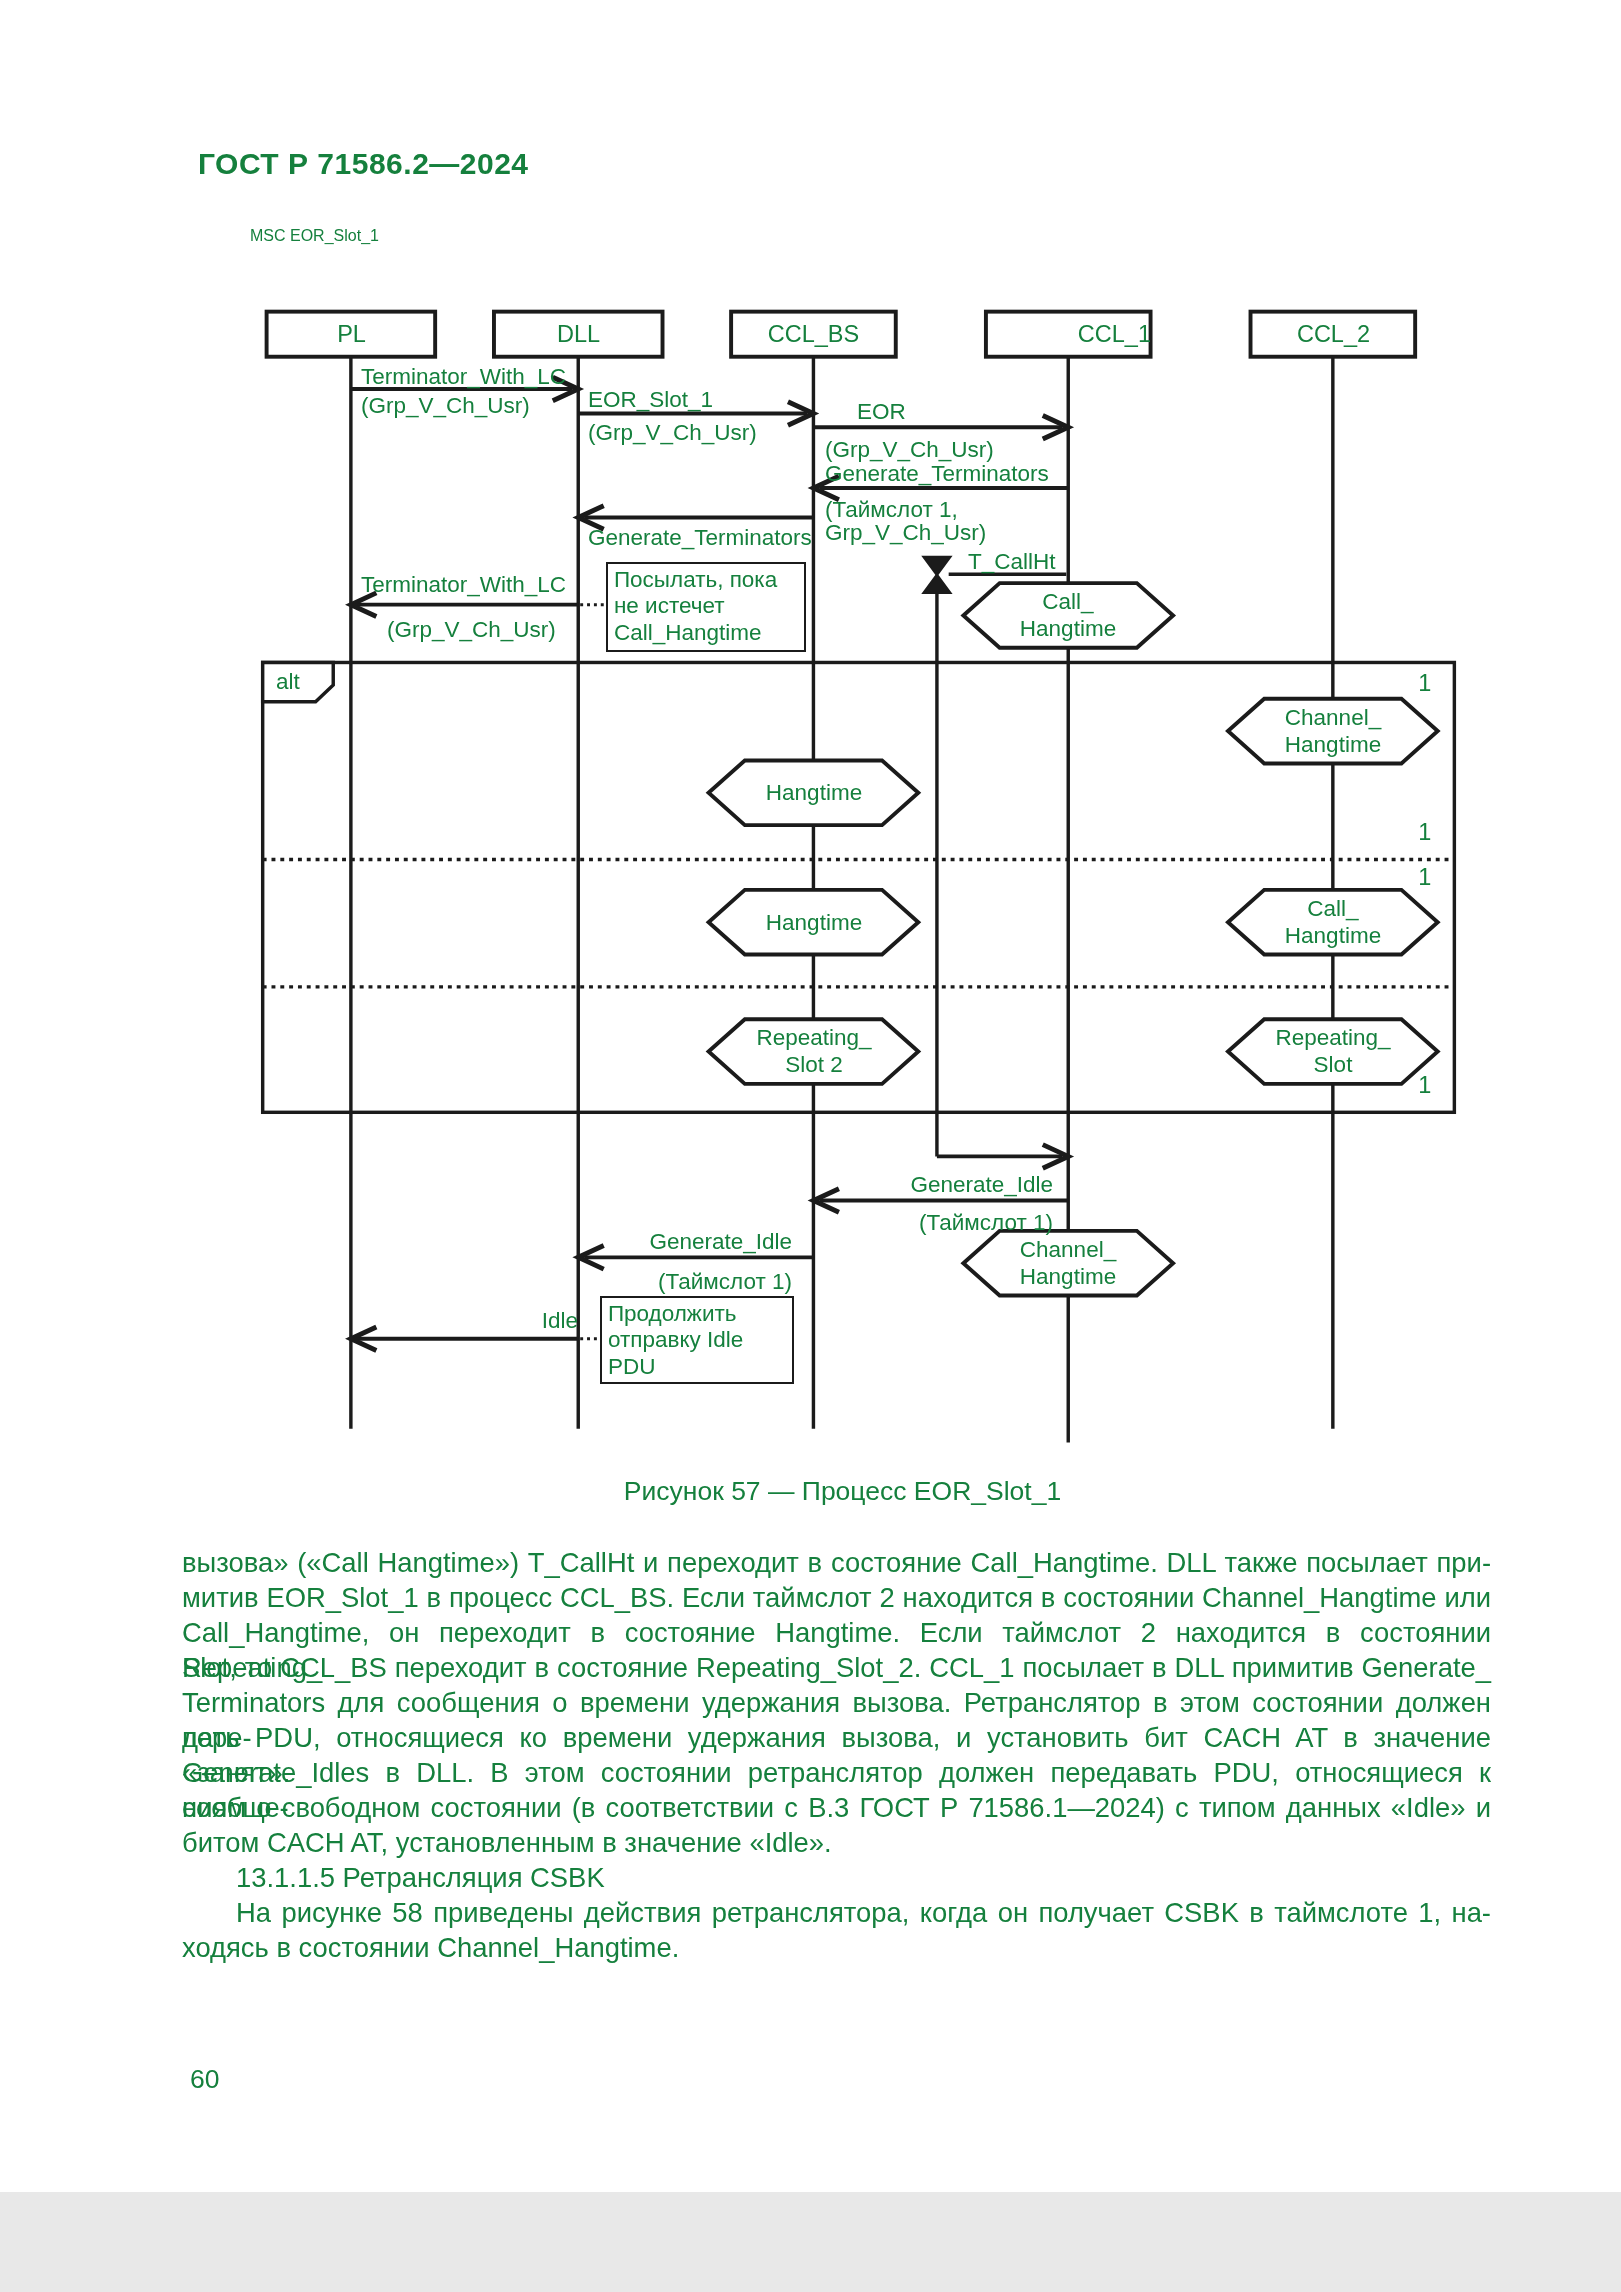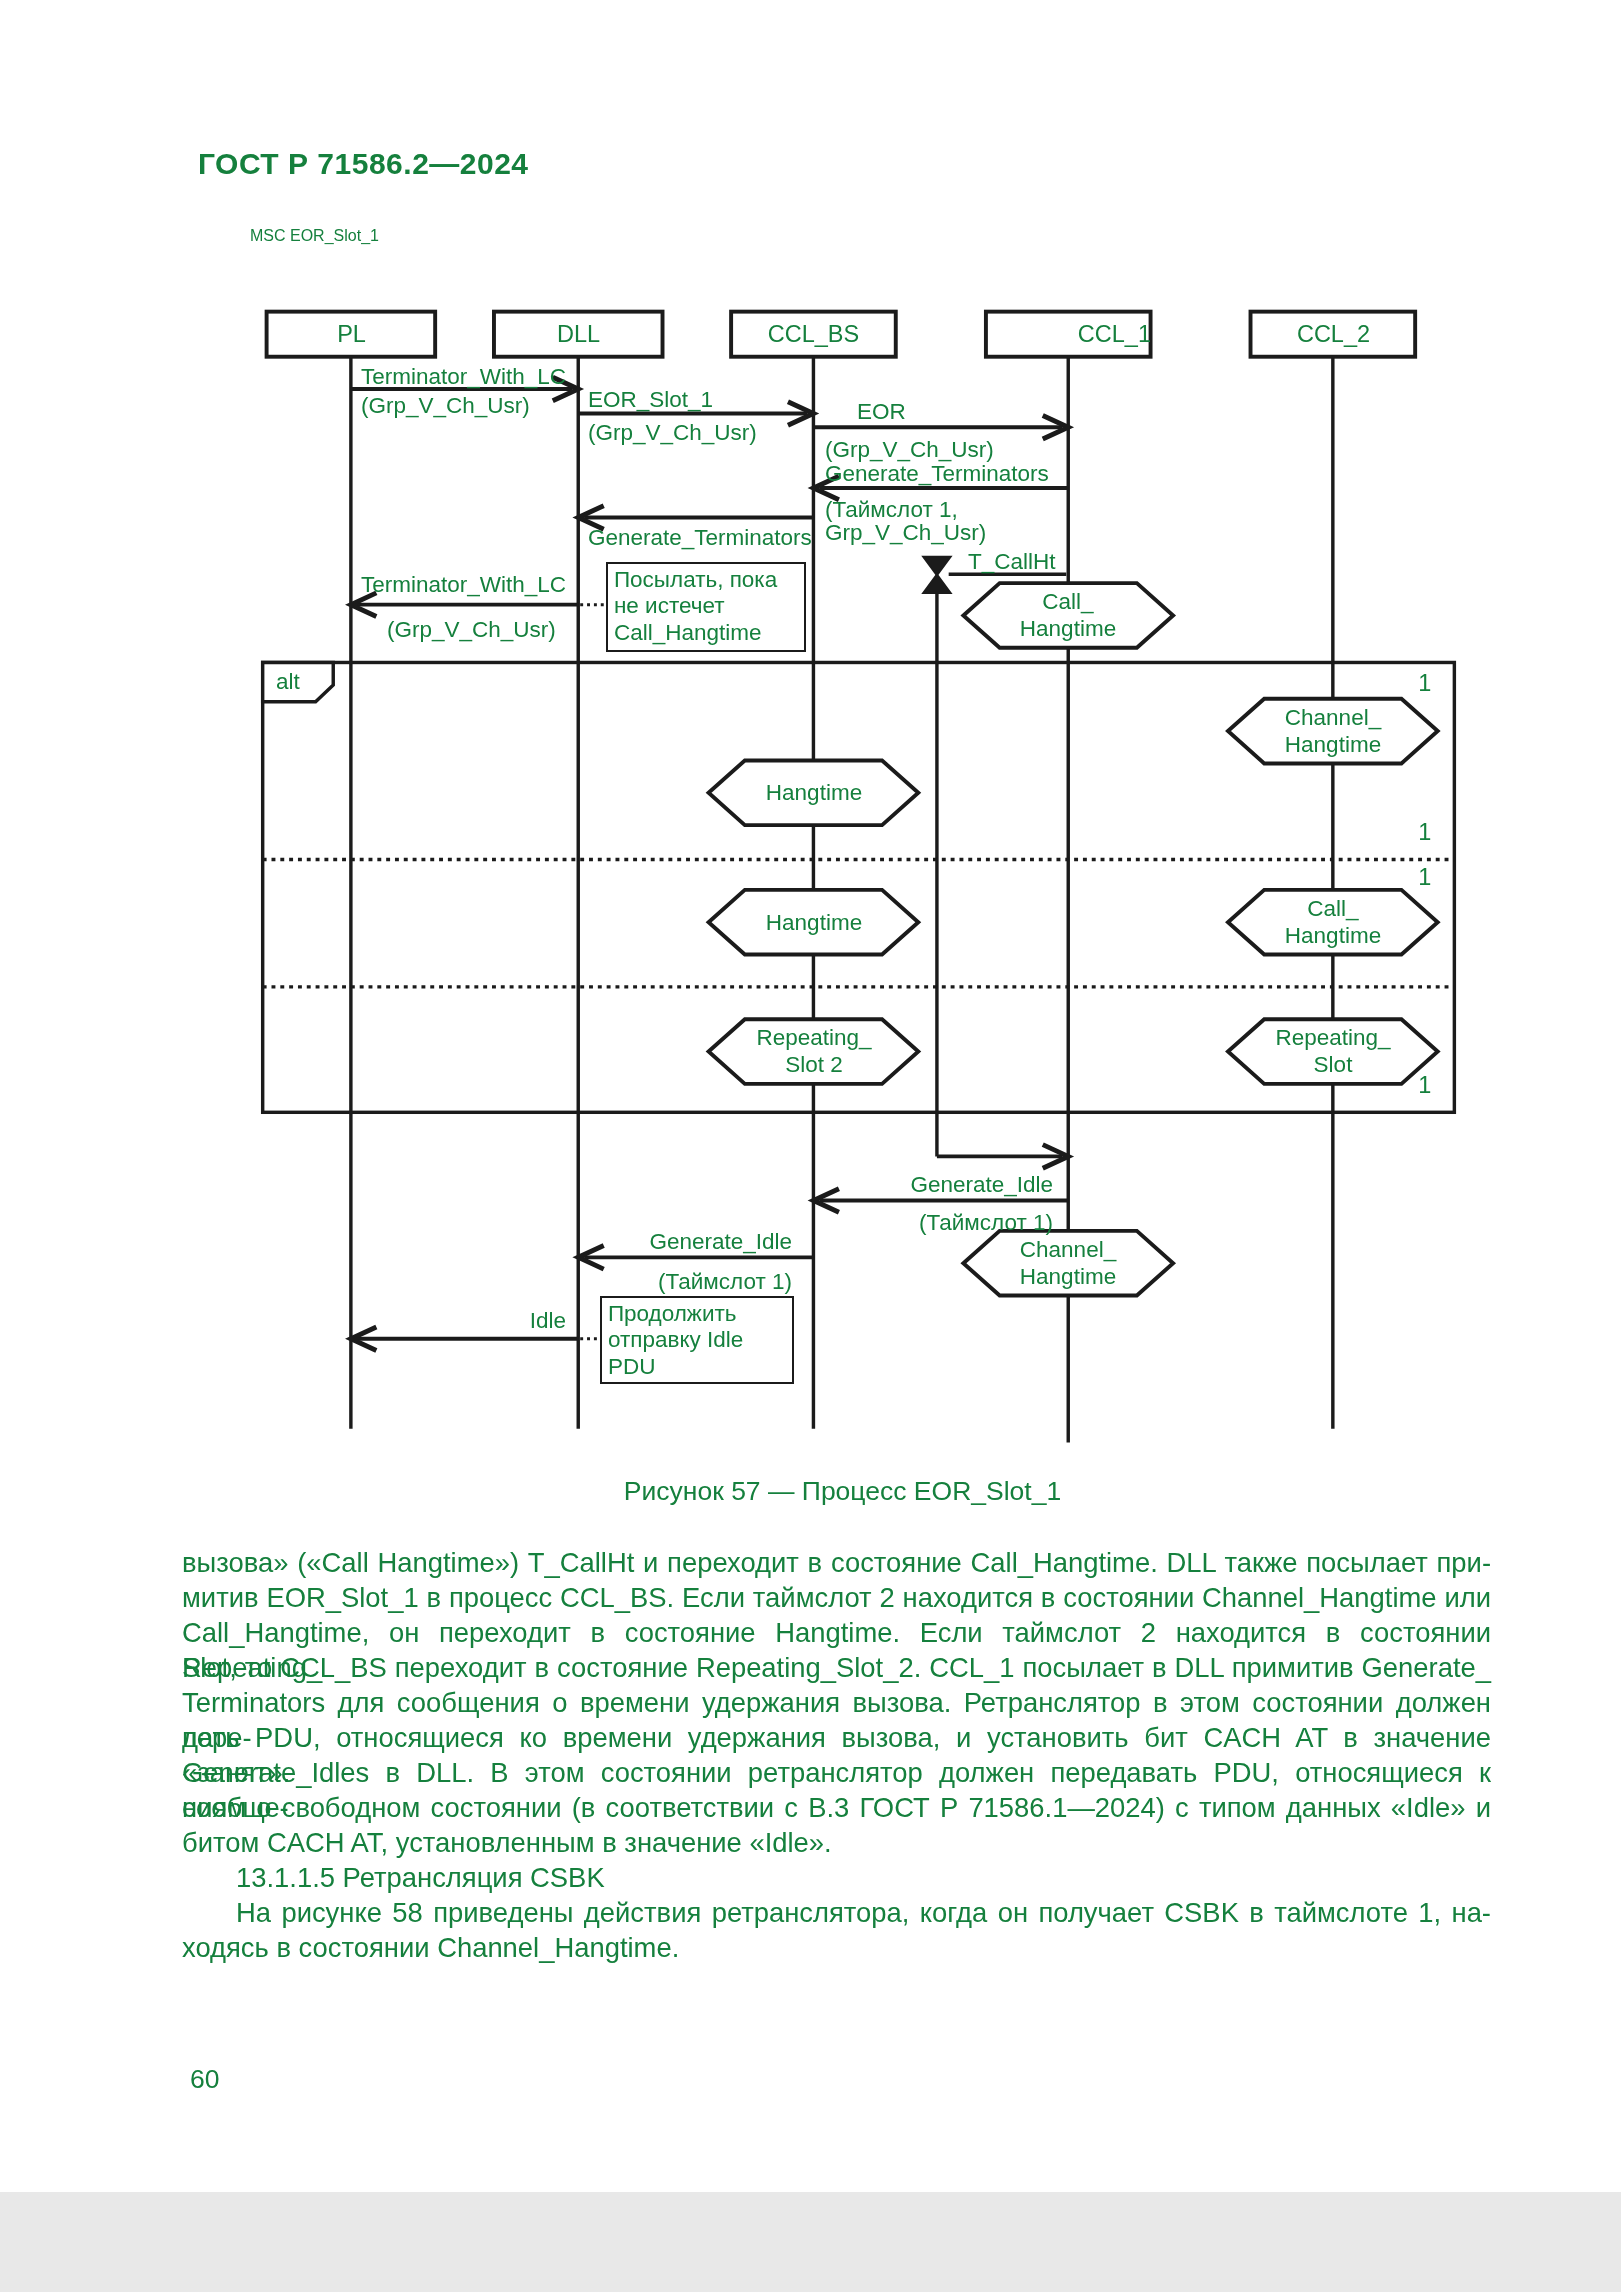--- a/index.html
+++ b/index.html
@@ -178,21 +178,21 @@
     <div>отправку Idle</div>
     <div>PDU</div>
   </div>
 
   <div class="abs dlab r" style="left:857px;top:1172px;width:196px;">Generate_Idle</div>
   <div class="abs dlab r" style="left:857px;top:1210px;width:196px;">(Таймслот 1)</div>
 
   <div class="abs dlab r" style="left:596px;top:1229px;width:196px;">Generate_Idle</div>
   <div class="abs dlab r" style="left:596px;top:1269px;width:196px;">(Таймслот 1)</div>
 
-  <div class="abs dlab r" style="left:429px;top:1308px;width:137px;">Idle</div>
+  <div class="abs dlab r" style="left:441px;top:1308px;width:137px;">Idle</div>
 
   <div class="abs caption" style="left:225px;top:1476px;width:1235px;">Рисунок 57 — Процесс EOR_Slot_1</div>
 
   <div class="abs bodytext" style="left:182px;top:1545px;">
     <div class="ln">вызова» («Call Hangtime») T_CallHt и переходит в состояние Call_Hangtime. DLL также посылает при-</div>
     <div class="ln">митив EOR_Slot_1 в процесс CCL_BS. Если таймслот 2 находится в состоянии Channel_Hangtime или</div>
     <div class="ln">Call_Hangtime, он переходит в состояние Hangtime. Если таймслот 2 находится в состоянии Repeating_</div>
     <div class="ln">Slot, то CCL_BS переходит в состояние Repeating_Slot_2. CCL_1 посылает в DLL примитив Generate_</div>
     <div class="ln">Terminators для сообщения о времени удержания вызова. Ретранслятор в этом состоянии должен пере-</div>
     <div class="ln">дать PDU, относящиеся ко времени удержания вызова, и установить бит CACH AT в значение «занят».</div>

